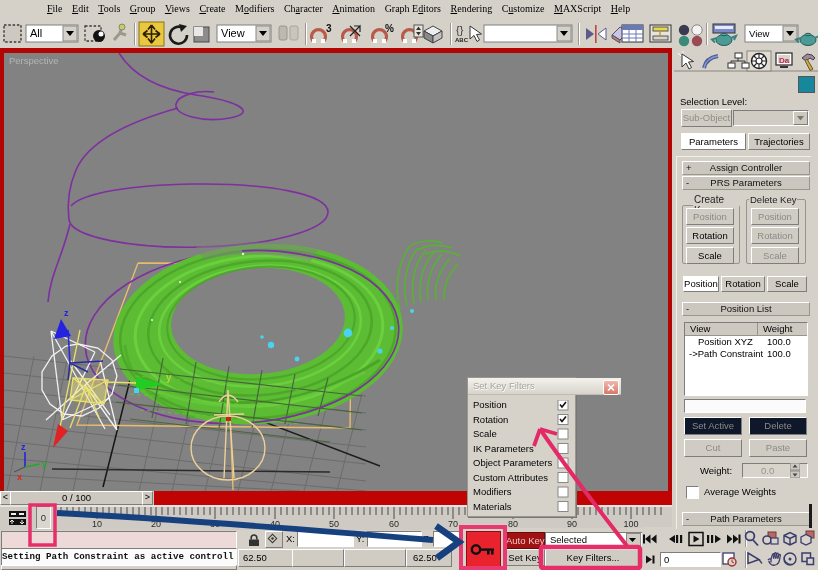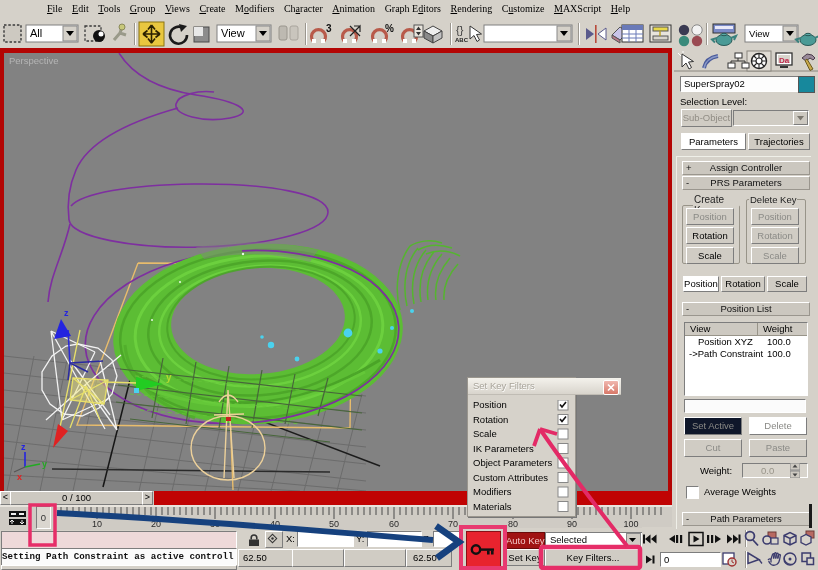--- a/index.html
+++ b/index.html
@@ -561,21 +561,20 @@
 
   <rect x="102" y="3" width="16" height="12" fill="#fff" stroke="#333" stroke-width="1.3"></rect>
   <rect x="104" y="5" width="12" height="8" fill="#d8d4cc"></rect>
   <text x="105" y="12.5" font-size="8" fill="#c0264a" font-weight="bold">Da</text>
   <rect x="106" y="16" width="8" height="2" fill="#333"></rect>
 
   <path d="M128 8 l5-4 l5 1 l3 3 l-2 2 l-3-2 l-4 3 z" fill="#9a8a9a" stroke="#4a3a4a"></path>
   <path d="M133 9 l6 10 l-3 1.5 l-5-10 z" fill="#c8a84a" stroke="#6a5a20"></path>
  </svg>
 
- <div class="abs sunken" style="left:8px;top:28px;width:115px;height:14px;background:#fdfdfd;font-size:9.5px;line-height:14px;padding-left:3px;">SuperSpray02</div>
  <div class="abs" style="left:126px;top:28px;width:15px;height:15px;background:#17889c;border:1px solid #555;"></div>
  <div class="abs" style="left:8px;top:48px;font-size:9.5px;">Selection Level:</div>
  <div class="abs raised" style="left:9px;top:61px;width:49px;height:16px;background:#d0ccc4;color:#918d85;font-size:9.5px;text-align:center;line-height:16px;white-space:nowrap;">Sub-Object</div>
  <div class="abs sunken" style="left:61px;top:62px;width:74px;height:14px;background:#d0ccc4;">
   <div class="abs raised" style="right:0;top:0;width:13px;height:12px;background:#cdc9c1;"><svg width="13" height="12">
             <path d="M3 4 l7 0 l-3.5 4.5 z" fill="#7a766e"></path>
           </svg></div>
  </div>
 
  <div class="abs raised" style="left:9px;top:85px;width:63px;height:15px;background:#fff;font-size:9.5px;text-align:center;line-height:15px;">Parameters</div>
@@ -613,21 +612,21 @@
           <span style="position:absolute;left:13px;">Position XYZ</span>
           <span style="position:absolute;left:82px;">100.0</span>
         </div>
   <div style="position:relative;height:12px;line-height:12px;font-size:9.5px;">
           <span style="position:absolute;left:4px;">-&gt;Path Constraint</span>
           <span style="position:absolute;left:82px;">100.0</span>
         </div>
  </div>
  <div class="abs sunken" style="left:12px;top:351px;width:120px;height:12px;background:#fbfbfb;"></div>
  <div class="abs raised btn gtxt" style="left:12px;top:369px;width:56px;height:16px;line-height:16px;background:#0f172a;">Set Active</div>
- <div class="abs raised btn gtxt" style="left:77px;top:369px;width:56px;height:16px;line-height:16px;background:#ffffff;">Delete</div>
+ <div class="abs raised btn gtxt" style="left:77px;top:369px;width:56px;height:16px;line-height:16px;background:#0f172a;">Delete</div>
  <div class="abs raised btn gtxt" style="left:12px;top:391px;width:56px;height:16px;line-height:16px;background:#d0ccc4;">Cut</div>
  <div class="abs raised btn gtxt" style="left:77px;top:391px;width:56px;height:16px;line-height:16px;background:#d0ccc4;">Paste</div>
  <div class="abs" style="left:28px;top:417px;font-size:9.5px;">Weight:</div>
  <div class="abs sunken" style="left:70px;top:415px;width:46px;height:13px;background:#d8d4cc;color:#989489;font-size:9.5px;line-height:13px;padding-left:18px;">0.0</div>
  <div class="abs" style="left:118px;top:415px;width:10px;height:15px;">
   <svg width="10" height="15">
           <rect x="0" y="0" width="10" height="7" fill="#cdc9c1" stroke="#888"></rect>
           <rect x="0" y="8" width="10" height="7" fill="#cdc9c1" stroke="#888"></rect>
           <path d="M2.5 4.5 l5 0 l-2.5-3 z" fill="#444"></path>
           <path d="M2.5 10.5 l5 0 l-2.5 3 z" fill="#444"></path>

